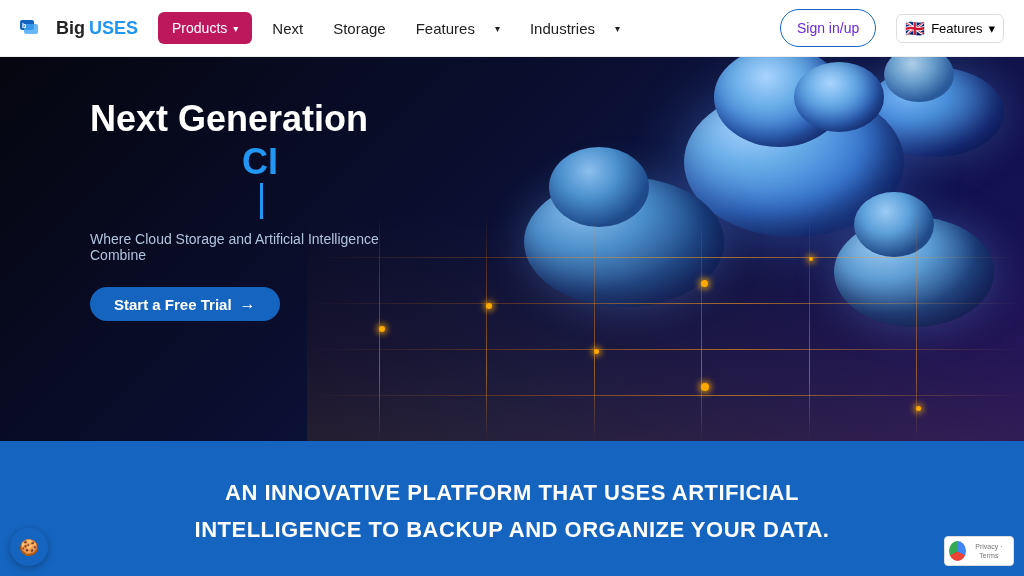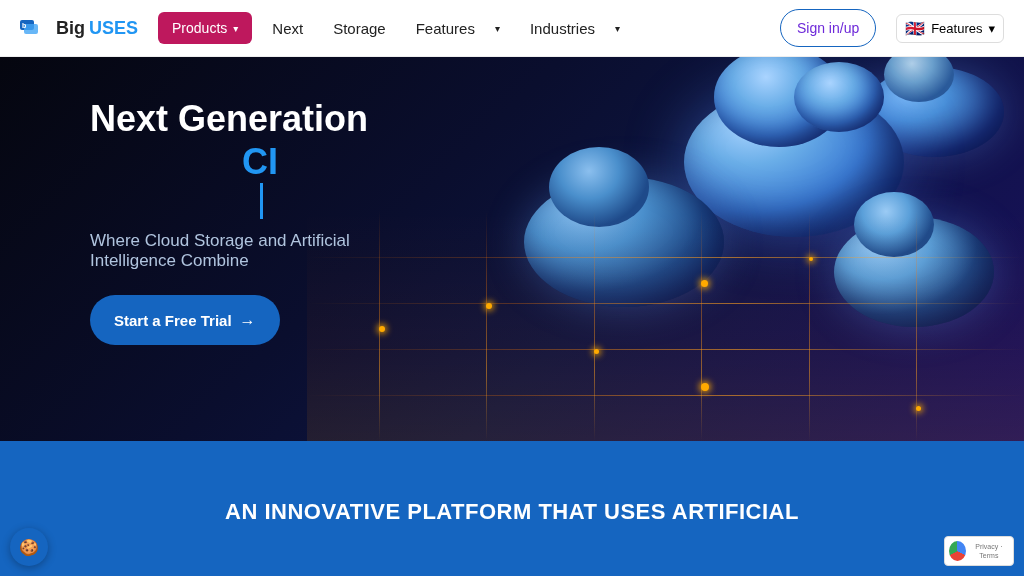--- a/index.html
+++ b/index.html
@@ -238,35 +238,35 @@
       animation: blink 1s step-end infinite;
     }
     @keyframes blink { 0%,100%{opacity:1} 50%{opacity:0} }
     .hero-title-line3 {
       font-size: 36px;
       font-weight: 800;
       color: #fff;
       line-height: 1.2;
     }
     .hero-subtitle {
-      font-size: 17px;
+      font-size: 14px;
       color: #b0c4de;
       margin-top: 12px;
       margin-bottom: 24px;
       max-width: 340px;
     }
     .hero-cta {
       display: inline-flex;
       align-items: flex-end;
       gap: 8px;
       background: #1565c0;
       color: #fff;
       border: none;
       border-radius: 25px;
-      padding: 16px 24px;
+      padding: 8px 24px;
       font-size: 15px;
       font-weight: 600;
       cursor: pointer;
       text-decoration: none;
     }
     .hero-cta .arrow { font-size: 16px; }
 
     
     .blue-section {
       background: #1565c0;
@@ -411,20 +411,21 @@
     <p class="hero-subtitle">Where Cloud Storage and Artificial Intelligence Combine</p>
     <button class="hero-cta">
       <span>Start a Free Trial</span>
       <span class="arrow">→</span>
     </button>
   </div>
 </section>
 
 <section class="blue-section">
   <div class="blue-section-text">AN INNOVATIVE PLATFORM THAT USES ARTIFICIAL</div>
+  <div class="blue-section-text">INTELLIGENCE TO BACKUP AND ORGANIZE YOUR DATA.</div>
 </section>
 
 <div class="cookie-badge">
   <span>🍪</span>
 </div>
 
 <div class="recaptcha-badge">
   <div class="recaptcha-inner">
     <div class="recaptcha-logo"></div>
     <div class="recaptcha-text">Privacy · Terms</div>

